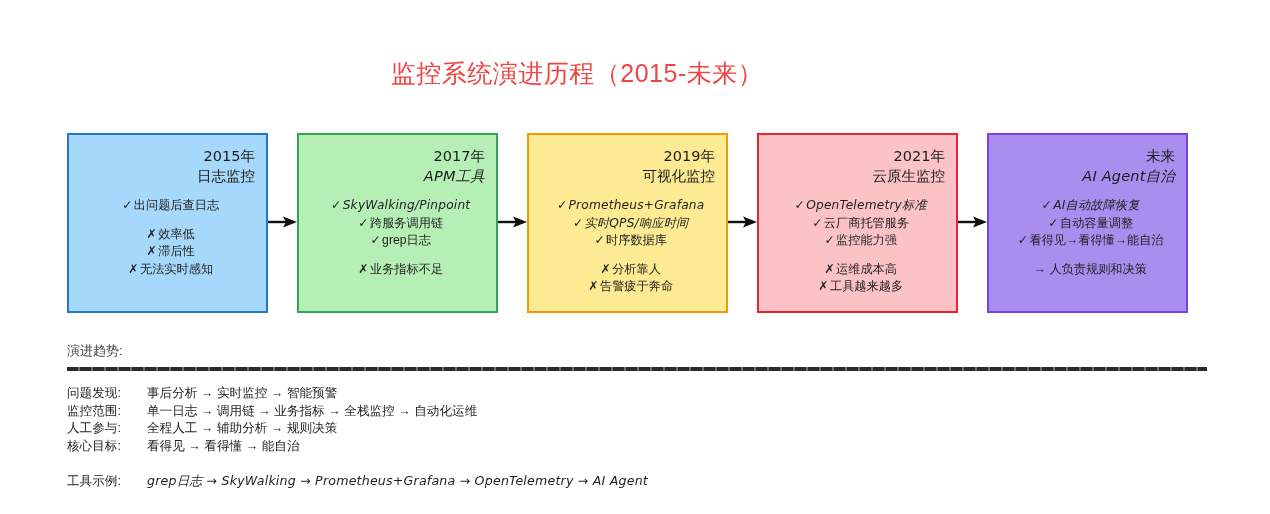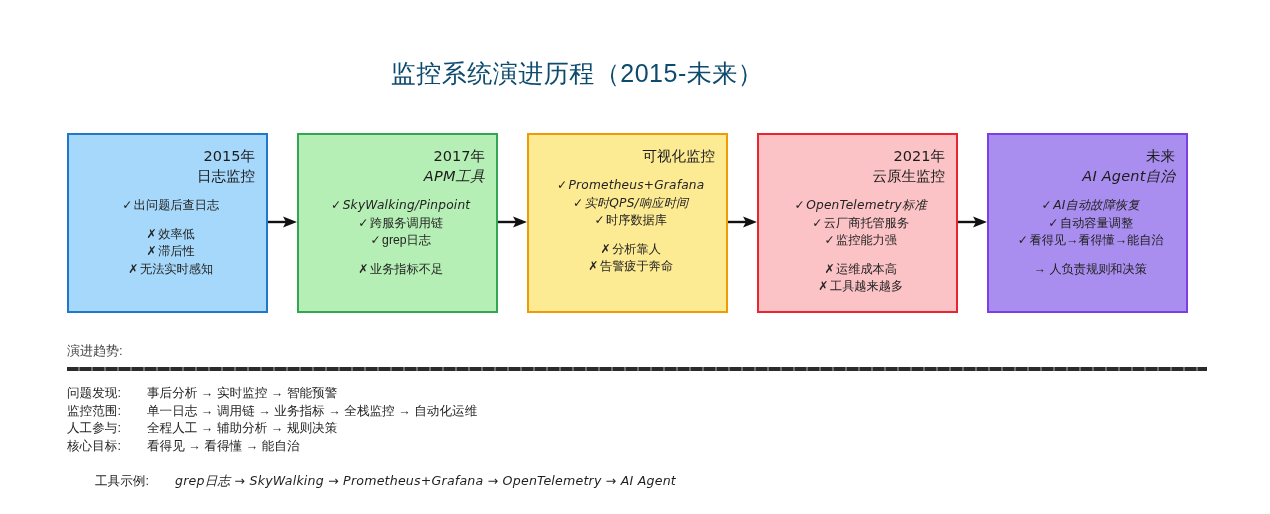--- a/index.html
+++ b/index.html
@@ -12,21 +12,21 @@
     position:relative;
   }
   .page{position:relative;width:1270px;height:514px;}
 
   
   .title{
     position:absolute;left:0;top:57px;width:1154px;
     text-align:center;
     font-size:25px;
     letter-spacing:.5px;
-    color:#0c4a6e;
+    color:#ef4444;
     white-space:nowrap;
   }
 
   
   .stages{
     position:absolute;left:67px;top:133px;
     width:1158px;height:136px;
   }
   .stage{
     position:absolute;top:0;
@@ -78,21 +78,21 @@
   .trend-rows{
     position:absolute;left:67px;top:385px;
     font-size:12.6px;line-height:17.5px;color:#1f1f1f;
   }
   .trow{white-space:nowrap;}
   .tkey{display:inline-block;width:80px;}
   .tools{
     position:absolute;left:67px;top:473px;
     font-size:12.6px;color:#1f1f1f;white-space:nowrap;
   }
-  .tools .tkey{display:inline-block;width:80px;margin-left:28px;}
+  .tools .tkey{display:inline-block;width:80px;}
 </style>
 </head>
 <body>
 
 <div class="page">
 
   <div class="title">监控系统演进历程（2015-未来）</div>
 
   <div class="stages">
       <div class="stage" style="left: 0px; background: rgb(166, 216, 251); border-color: rgb(33, 120, 200);">
@@ -116,20 +116,21 @@
         <div class="stage-body">
           <div class="li"><span class="mk">✓</span><span class="hw">SkyWalking/Pinpoint</span></div>
           <div class="li"><span class="mk">✓</span><span>跨服务调用链</span></div>
           <div class="li"><span class="mk">✓</span><span>grep日志</span></div>
           <div class="gap"></div>
           <div class="li"><span class="mk">✗</span><span>业务指标不足</span></div>
         </div>
       </div>
       <div class="stage" style="left: 460px; background: rgb(253, 235, 147); border-color: rgb(240, 154, 8);">
         <div class="stage-head">
+          <span class="l2 num">2019年</span>
           <span class="l2">可视化监控</span>
         </div>
         <div class="stage-body">
           <div class="li"><span class="mk">✓</span><span class="hw">Prometheus+Grafana</span></div>
           <div class="li"><span class="mk">✓</span><span class="hw">实时QPS/响应时间</span></div>
           <div class="li"><span class="mk">✓</span><span>时序数据库</span></div>
           <div class="gap"></div>
           <div class="li"><span class="mk">✗</span><span>分析靠人</span></div>
           <div class="li"><span class="mk">✗</span><span>告警疲于奔命</span></div>
         </div>

